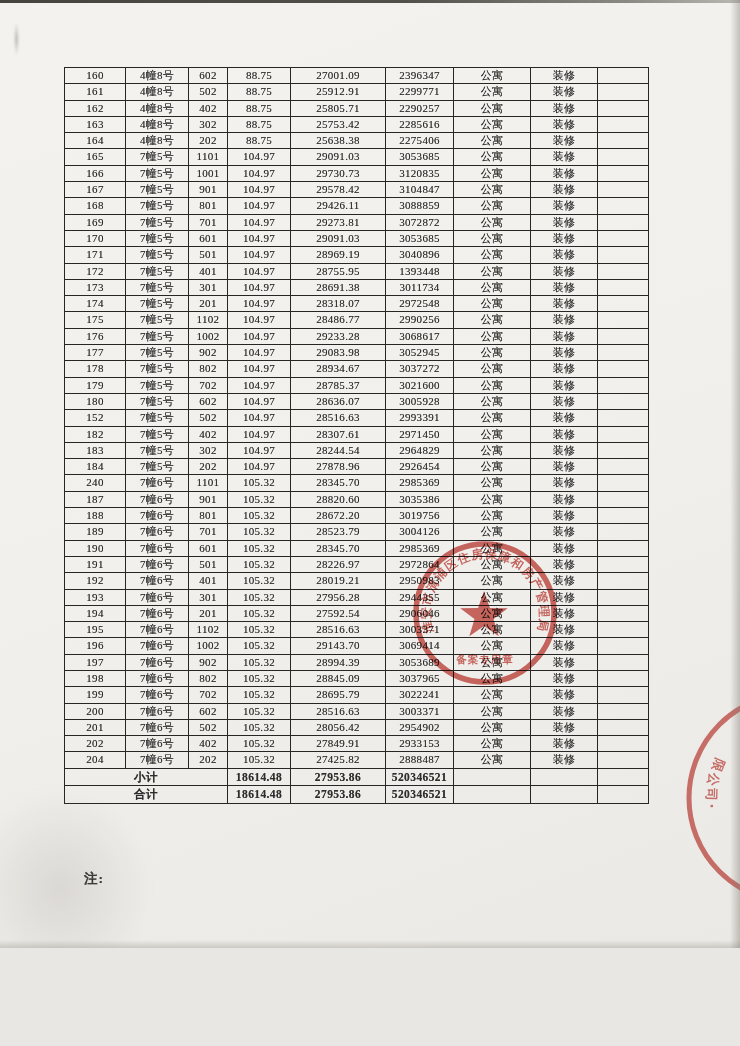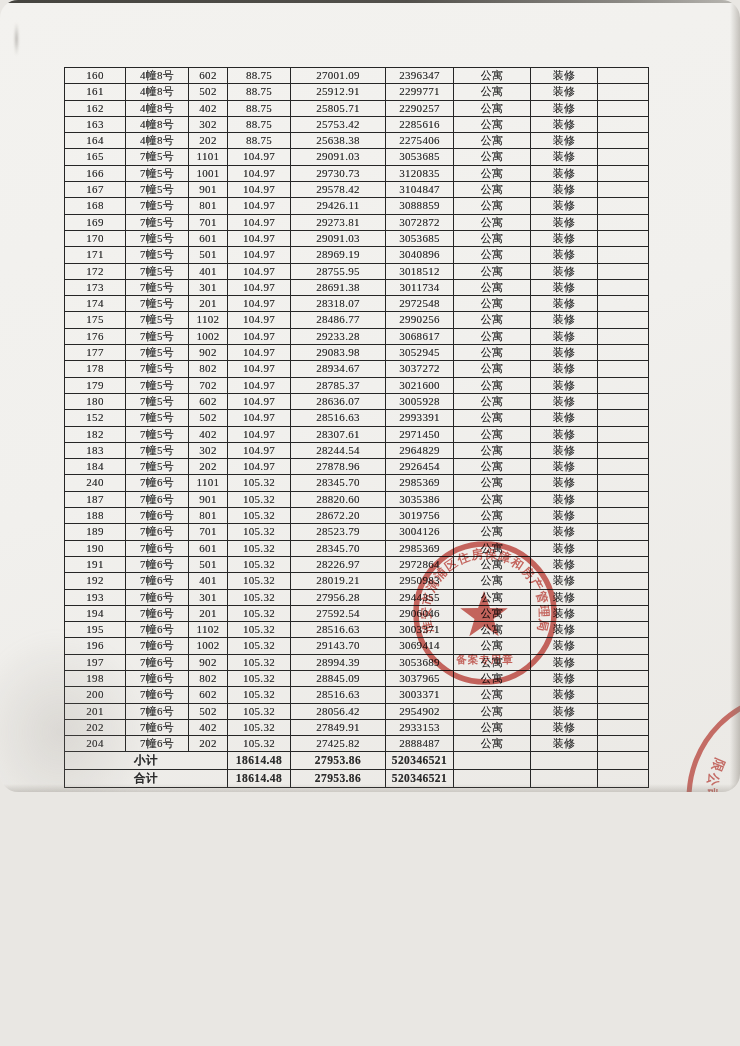--- a/index.html
+++ b/index.html
@@ -2,24 +2,23 @@
 <html style="--stamp-red: #c23a32;"><head>
 <meta charset="utf-8">
 <style>
   html,body{margin:0;padding:0;}
   body{
     width:740px;height:1046px;overflow:hidden;
     font-family:"Liberation Serif","DejaVu Serif",serif;
     background:#e9e7e3;
   }
   #page{
-    position:relative;width:740px;height:792px;
+    position:relative;width:740px;height:948px;
     background:linear-gradient(160deg,#f3f2ef 0%,#f1f0ed 50%,#ebe9e5 100%);
     overflow:hidden;
-    border-radius:18px;
   }
   
   .top-edge-line{position:absolute;top:0;left:0;width:100%;height:3px;
     background:linear-gradient(90deg,#45443f 0%,#52504b 55%,#8c8a85 85%,#bab8b3 100%);}
   .edge-right{position:absolute;right:0;top:0;bottom:0;width:10px;
     background:linear-gradient(270deg,rgba(130,124,115,.42),rgba(130,124,115,0));}
   .edge-bottom{position:absolute;left:0;right:0;bottom:0;height:8px;
     background:linear-gradient(0deg,rgba(130,124,115,.30),rgba(130,124,115,0));}
   .smudge-bl{position:absolute;left:-30px;bottom:-40px;width:180px;height:200px;border-radius:50%;
     background:radial-gradient(closest-side,rgba(150,144,136,.22),rgba(150,144,136,0));filter:blur(6px);}
@@ -213,21 +212,21 @@
           <td>公寓</td>
           <td>装修</td>
           <td></td>
         </tr>
         <tr>
           <td>172</td>
           <td>7幢5号</td>
           <td>401</td>
           <td>104.97</td>
           <td>28755.95</td>
-          <td>3018512</td>
+          <td>1393448</td>
           <td>公寓</td>
           <td>装修</td>
           <td></td>
         </tr>
         <tr>
           <td>173</td>
           <td>7幢5号</td>
           <td>301</td>
           <td>104.97</td>
           <td>28691.38</td>
@@ -489,20 +488,31 @@
           <td>装修</td>
           <td></td>
         </tr>
         <tr>
           <td>198</td>
           <td>7幢6号</td>
           <td>802</td>
           <td>105.32</td>
           <td>28845.09</td>
           <td>3037965</td>
+          <td>公寓</td>
+          <td>装修</td>
+          <td></td>
+        </tr>
+        <tr>
+          <td>199</td>
+          <td>7幢6号</td>
+          <td>702</td>
+          <td>105.32</td>
+          <td>28695.79</td>
+          <td>3022241</td>
           <td>公寓</td>
           <td>装修</td>
           <td></td>
         </tr>
         <tr>
           <td>200</td>
           <td>7幢6号</td>
           <td>602</td>
           <td>105.32</td>
           <td>28516.63</td>

